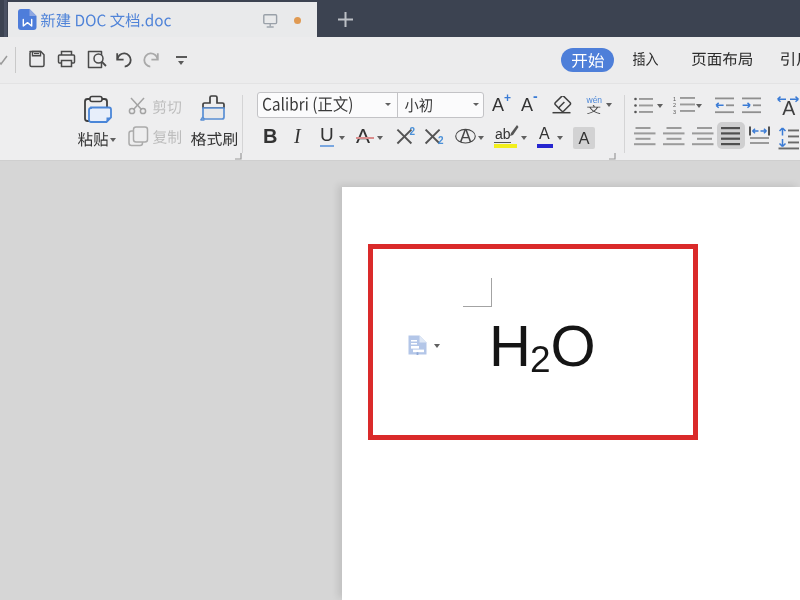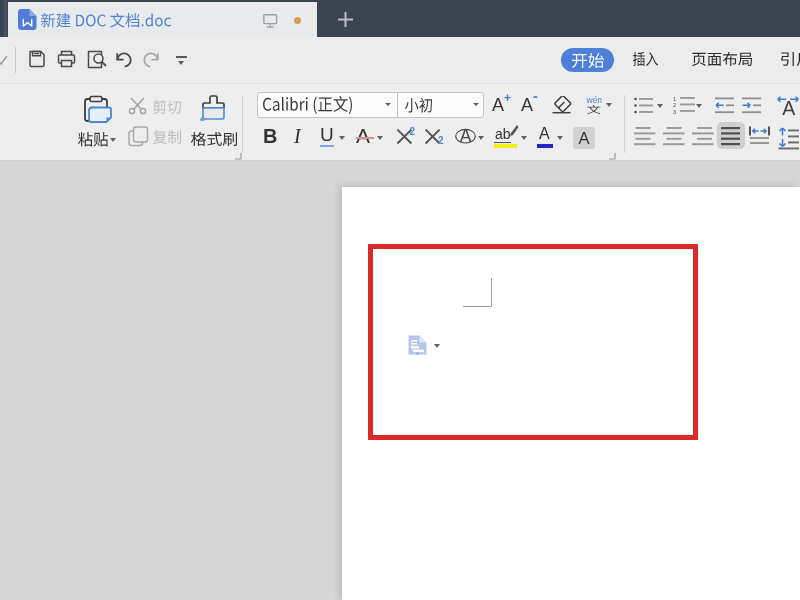--- a/index.html
+++ b/index.html
@@ -272,20 +272,21 @@
       </svg>
     <svg class="abs" style="left:608px; top:68px;" width="8" height="8" viewBox="0 0 8 8">
         <path d="M1 7 L7 7 L7 1" fill="none" stroke="#9a9a9a" stroke-width="1.2"></path>
       </svg>
   </div>
 
   <div id="page" class="abs"></div>
   <div id="cornerv" class="abs"></div>
   <div id="cornerh" class="abs"></div>
   <div id="redbox" class="abs"></div>
+  <div id="h2o" class="abs">H<sub>2</sub>O</div>
 
   <svg class="abs" style="left:408px; top:335px;" width="19" height="20" viewBox="0 0 19 20">
     <path d="M0.5 0.5 h11 l7 7 v12 h-18 z" fill="#b3c6e8"></path>
     <path d="M11.5 0.5 l7 7 h-7 z" fill="#dfe8f6"></path>
     <rect x="3" y="5" width="6" height="1.5" fill="#fff"></rect>
     <rect x="3" y="8" width="6" height="1.5" fill="#fff"></rect>
     <rect x="3" y="11" width="8" height="2.6" fill="#fff"></rect>
     <rect x="5" y="14.6" width="11" height="2.6" fill="#fff"></rect>
     <rect x="8.6" y="17.2" width="1.8" height="2.8" fill="#8fa9d6"></rect>
   </svg>

